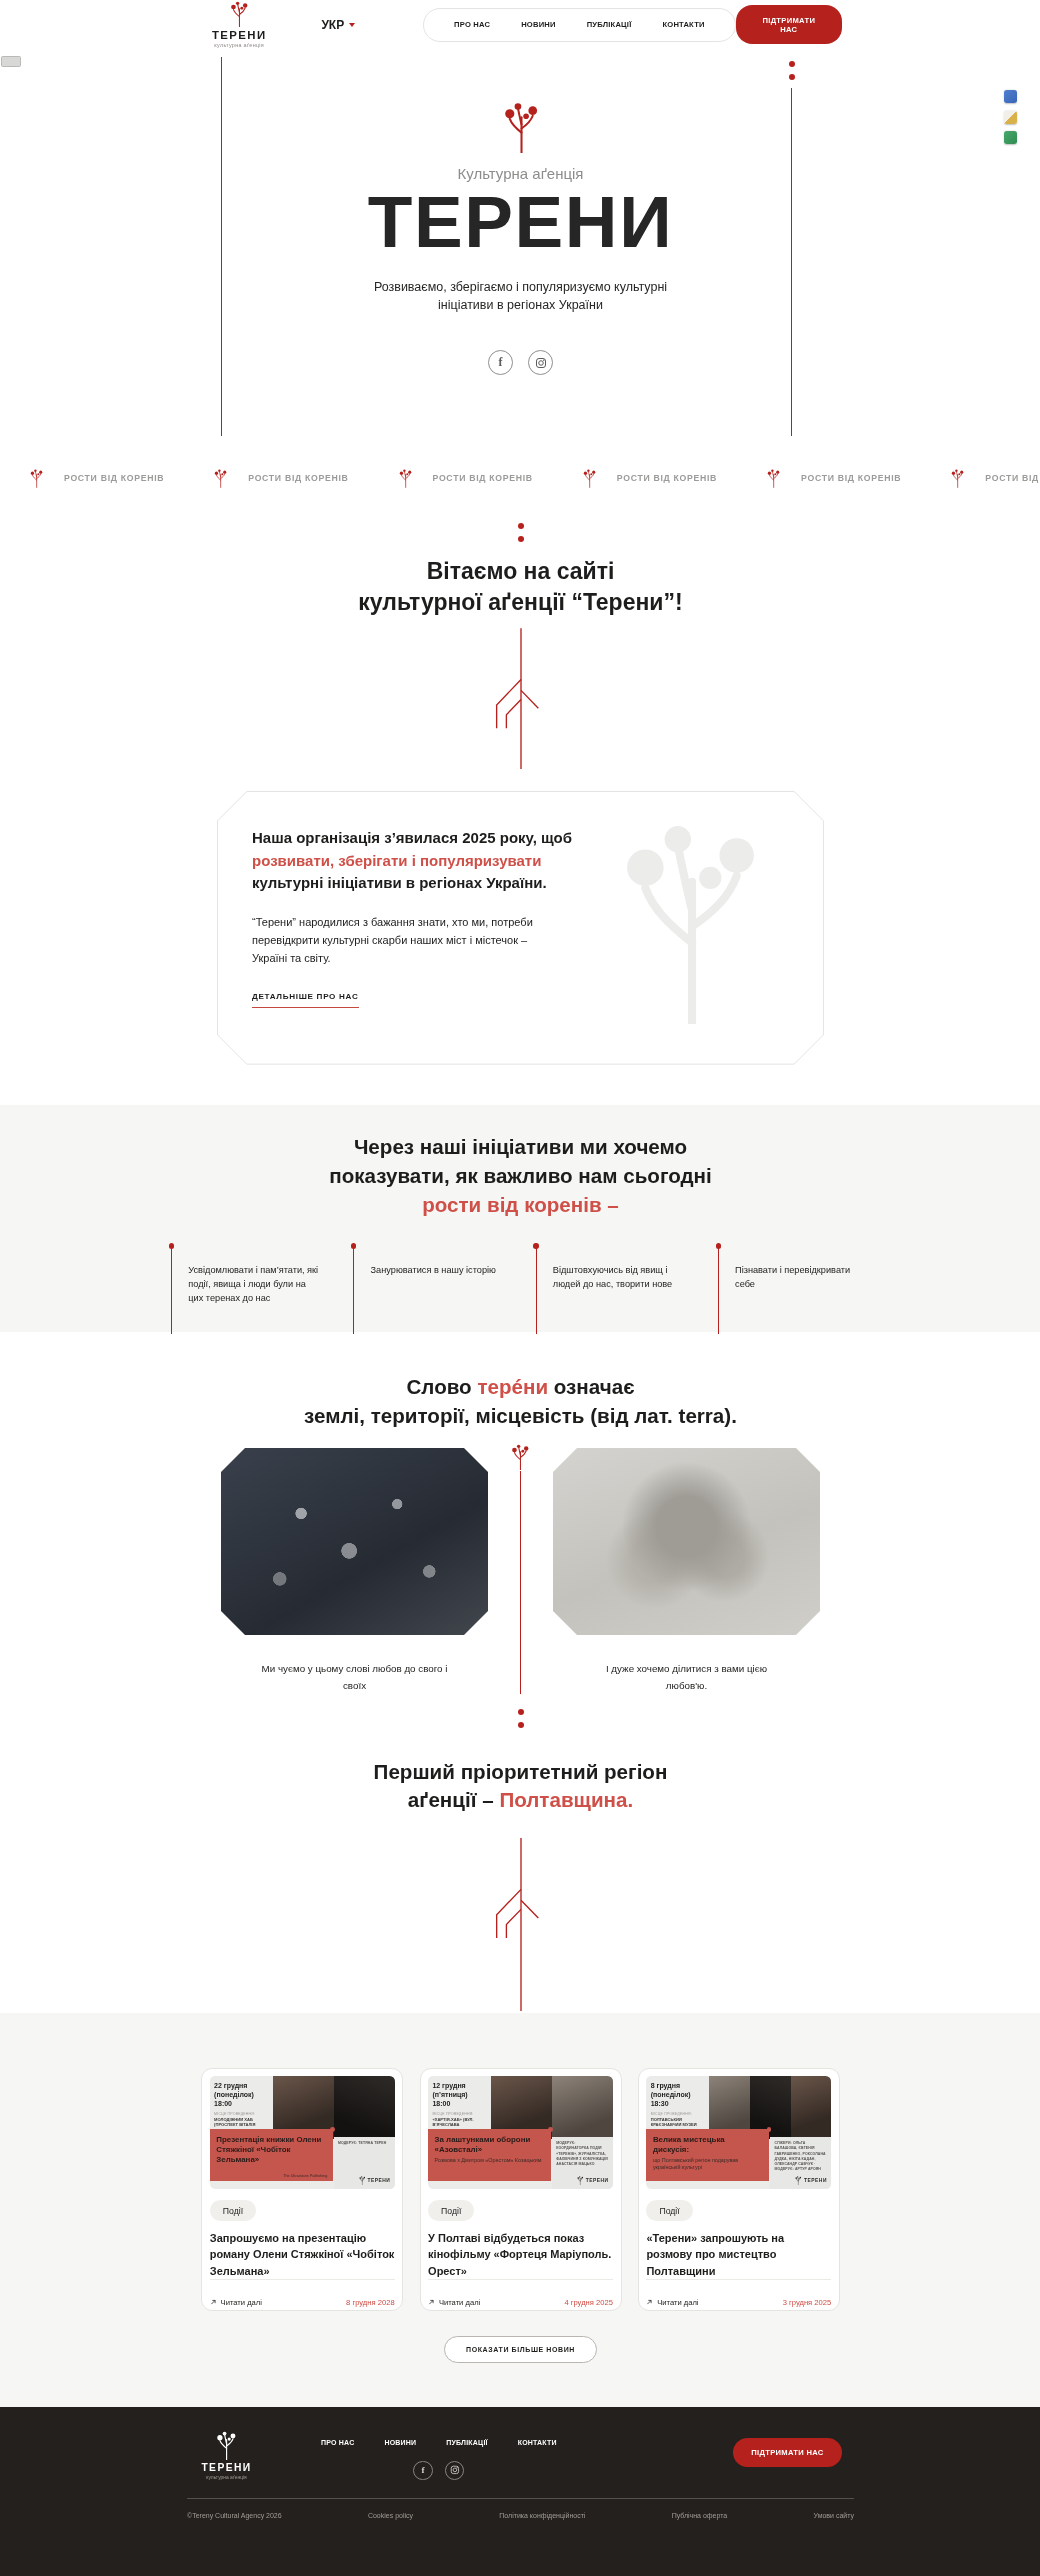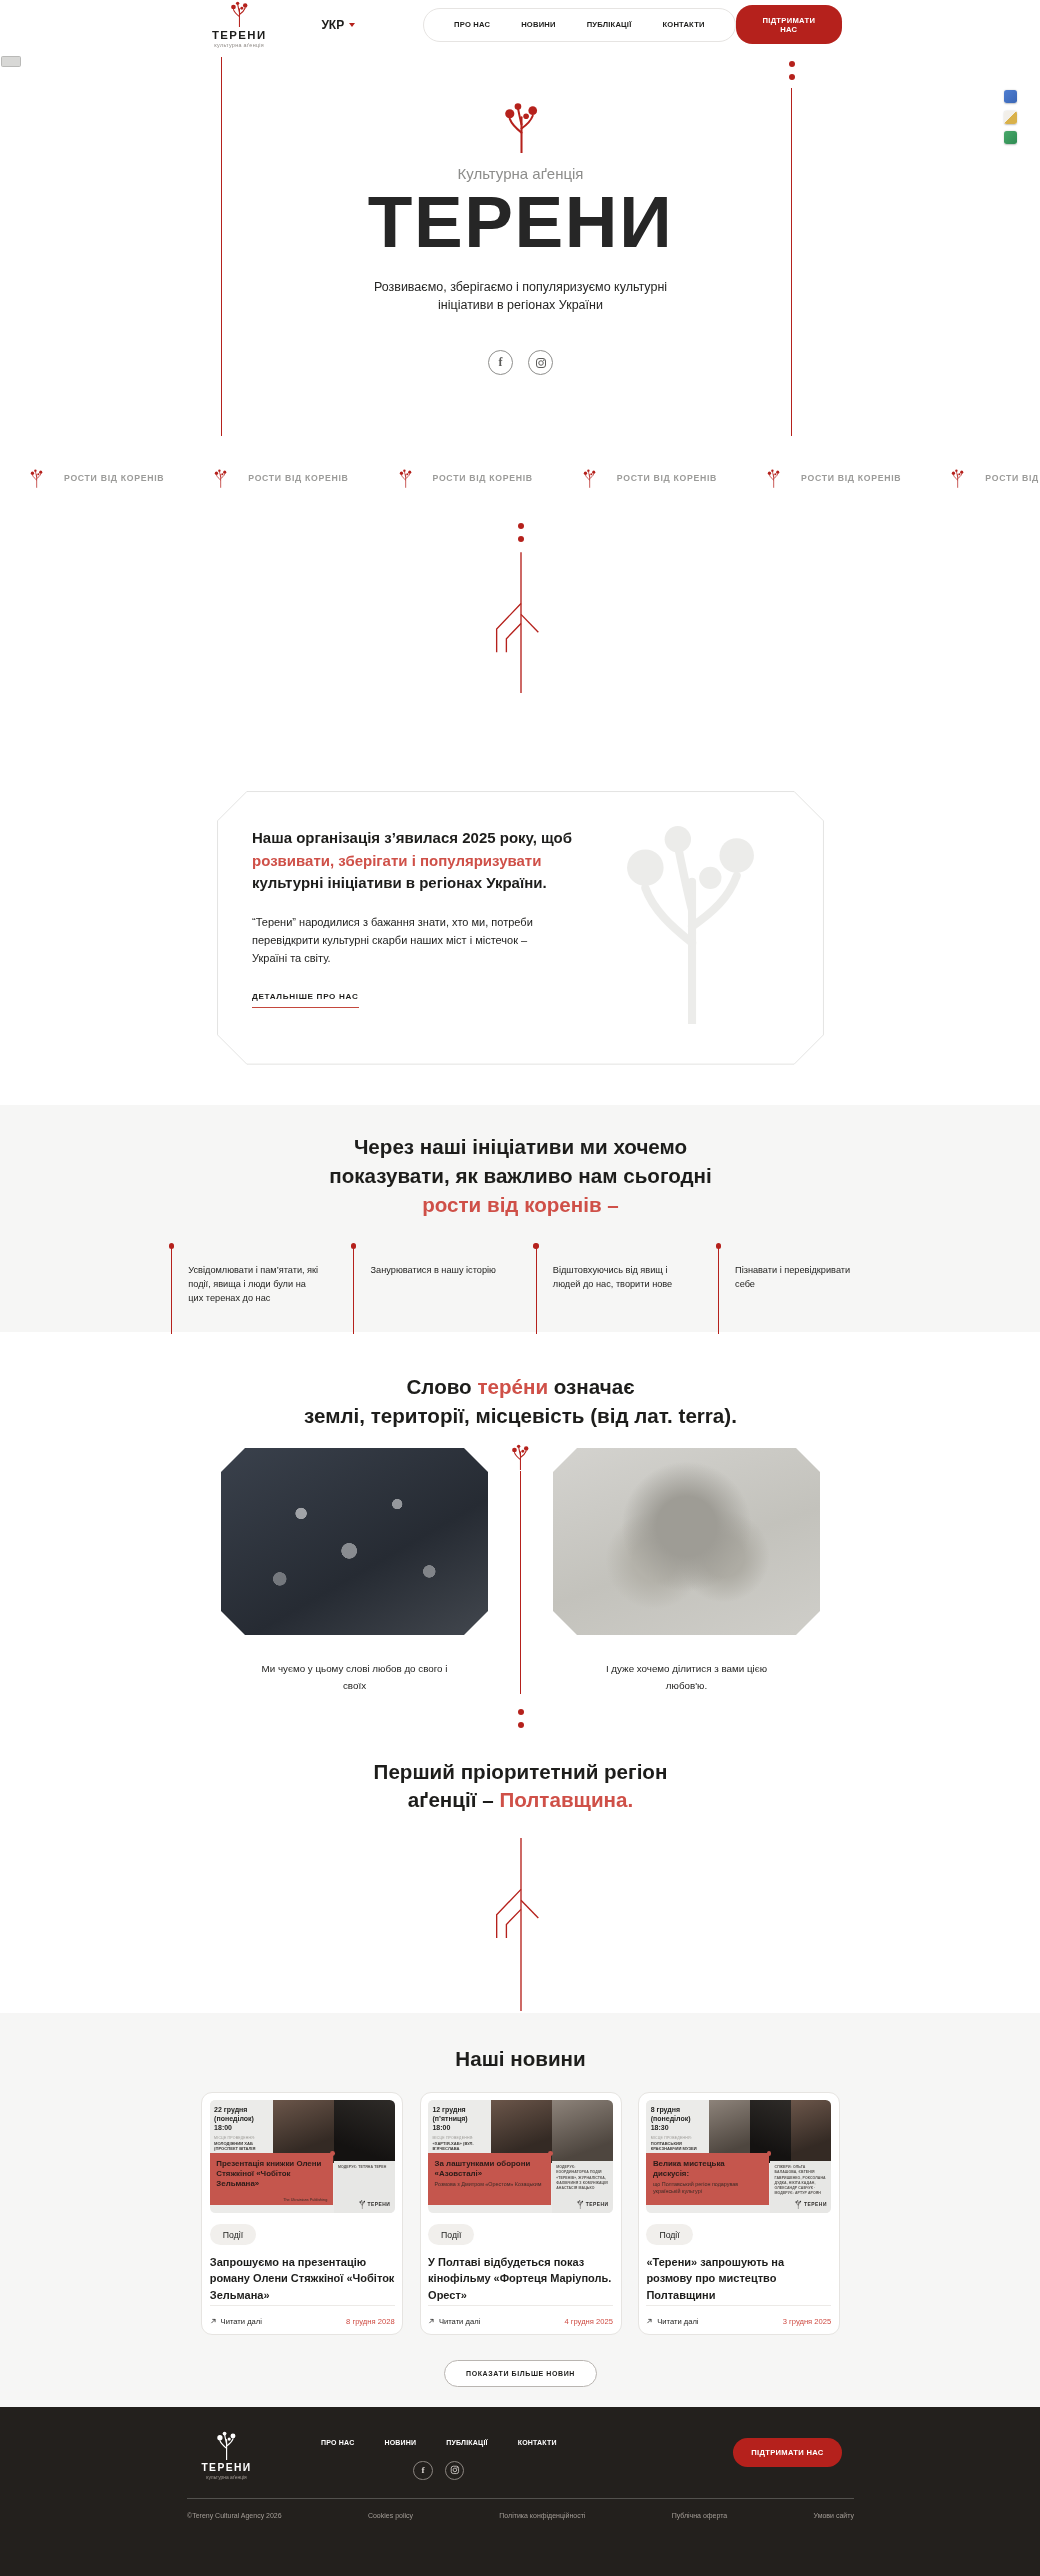--- a/index.html
+++ b/index.html
@@ -130,21 +130,21 @@
   .poster-banner-title { font-size:7.9px; font-weight:bold; line-height:1.3; color:#2a1b18; }
   .poster-banner-sub { margin-top:2.2px; font-size:5.4px; line-height:1.3; color:#3c2a26; }
   .poster-banner-note { position:absolute; right:5.4px; bottom:3.3px; font-size:3.8px; color:#3c2a26; }
   .poster-panel { position:absolute; right:0; bottom:0; width:33%; height:46%; background:#e7e7e5; padding:3.8px 4.3px; }
   .poster-panel-text { font-size:3.5px; line-height:1.5; font-weight:bold; color:#55524f; letter-spacing:0.1px; }
   .poster-mini-logo { position:absolute; right:4.3px; bottom:3.8px; display:flex; align-items:center; gap:2.2px; color:#2b2927; }
   .poster-mini-logo svg { width:6.5px; height:9.2px; color:#2b2927; }
   .poster-mini-logo span { font-size:4.9px; font-weight:bold; letter-spacing:0.5px; }
   .tag-pill { margin-top:11px; align-self:flex-start; background:#f1efec; border-radius:13px; padding:5.4px 13px; font-size:8.7px; color:#1d1d1b; }
   .news-title { margin-top:8.7px; font-size:11px; font-weight:bold; line-height:1.5; }
-  .news-card-footer { margin-top:auto; border-top:0.5px solid #eceae7; padding-top:11px; display:flex; justify-content:space-between; align-items:center; }
+  .news-card-footer { margin-top:auto; border-top:0.5px solid #eceae7; padding-top:18px; display:flex; justify-content:space-between; align-items:center; }
   .read-more { display:flex; align-items:center; gap:4.3px; font-size:7.6px; color:#1d1d1b; cursor:pointer; }
   .read-more svg { width:6.5px; height:6.5px; stroke:#1d1d1b; stroke-width:1.6; fill:none; }
   .news-date { font-size:7.6px; color:#ce4b42; }
   .more-btn { display:block; margin:25px auto 0; background:#fff; border:0.5px solid #b9b5b1; border-radius:16.3px; padding:9.2px 20.6px;
               font-family:inherit; font-size:7px; font-weight:bold; letter-spacing:0.6px; color:#1d1d1b; cursor:pointer; }
 
   
   .footer { height:170px; background:#23201d; color:#fff; }
   .f-top { display:flex; align-items:flex-start; padding:24px 199px 0 186px; }
   .f-logo { display:flex; flex-direction:column; align-items:center; width:81px; color:#fff; }
@@ -287,20 +287,24 @@
       </svg>
       <span class="marquee-text">РОСТИ ВІД КОРЕНІВ</span>
     </div>
 </div>
 
 <section class="welcome section">
   <div class="dots">
       <span class="dot"></span>
       <span class="dot"></span>
     </div>
+  <h2 class="welcome-heading">
+    <div>Вітаємо на сайті</div>
+    <div>культурної аґенції “Терени”!</div>
+  </h2>
   <svg class="branch" width="92" height="141" viewBox="0 0 170 260">
       <use href="#branch-shape"></use>
     </svg>
 </section>
 
 <section class="about section">
   <div class="about-card">
     <svg class="frame" viewBox="0 0 1120 505" preserveAspectRatio="none">
       <polygon points="55,1 1065,1 1119,55 1119,450 1065,504 55,504 1,450 1,55" fill="#ffffff" stroke="#dddddb" stroke-width="1.5"></polygon>
     </svg>
@@ -370,21 +374,20 @@
   <h2 class="priority-heading">
     <div>Перший пріоритетний регіон</div>
     <div><span>аґенції – </span><span class="red">Полтавщина.</span></div>
   </h2>
   <svg class="branch" width="92" height="173" viewBox="0 0 170 320">
       <use href="#branch-shape"></use>
     </svg>
 </section>
 
 <section class="news section">
-  <h2 class="news-heading">Наші новини</h2>
   <div class="news-cards">
 
     <article class="news-card">
       <div class="poster">
         <div class="poster-photos">
             <div class="ph-a"></div>
             <div class="ph-b"></div>
           </div>
         <div class="poster-info">
           <div class="poster-date">22 грудня (понеділок) 18:00</div>

